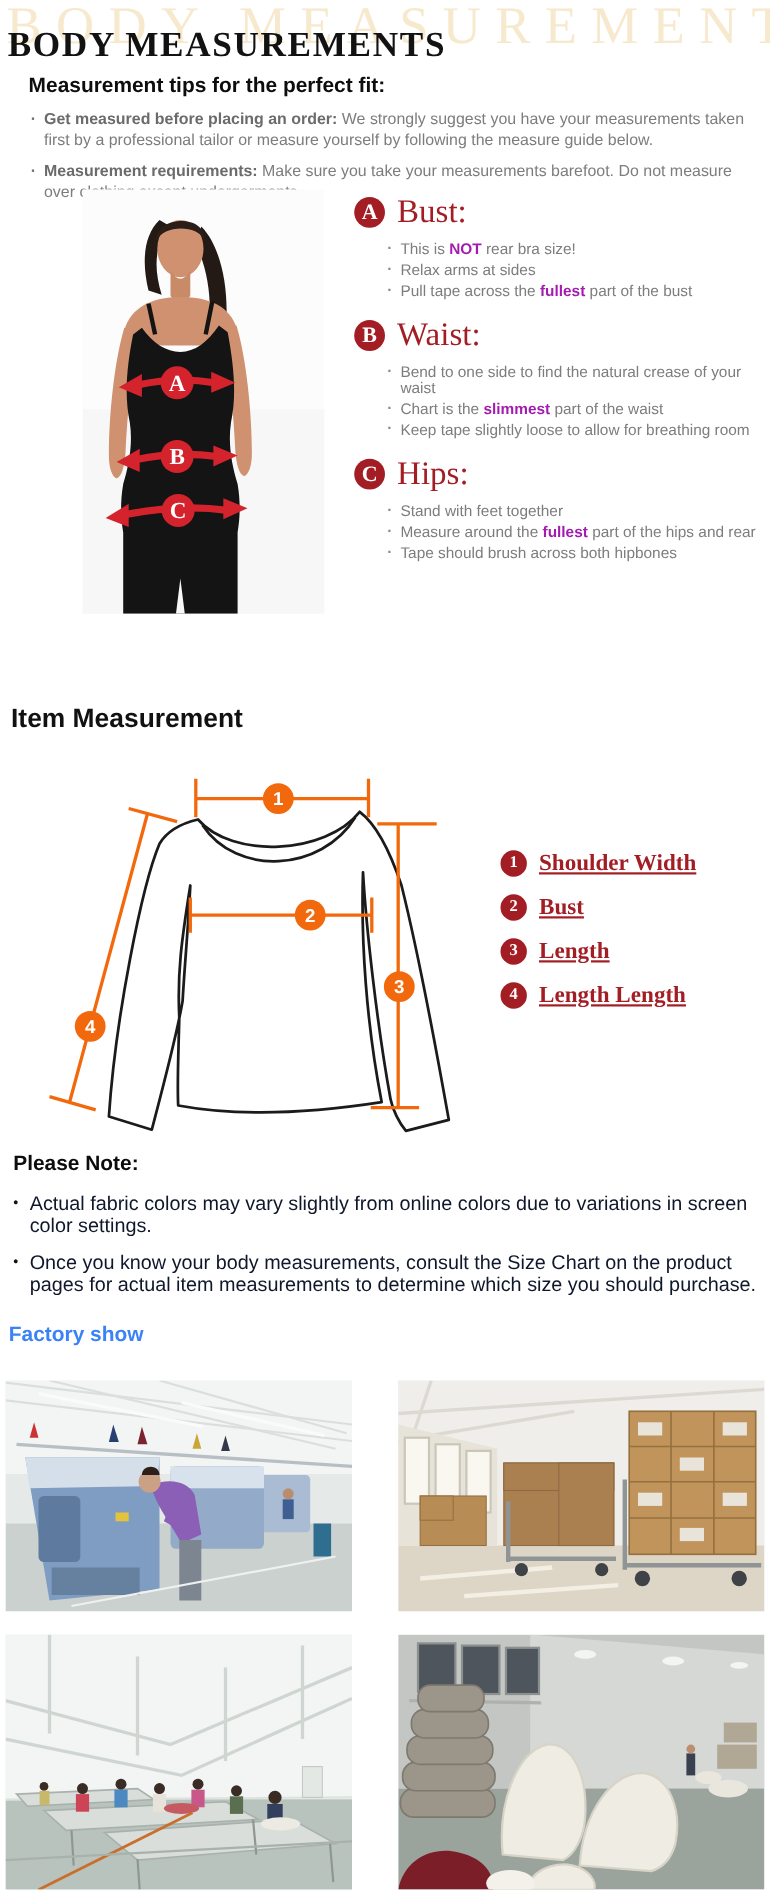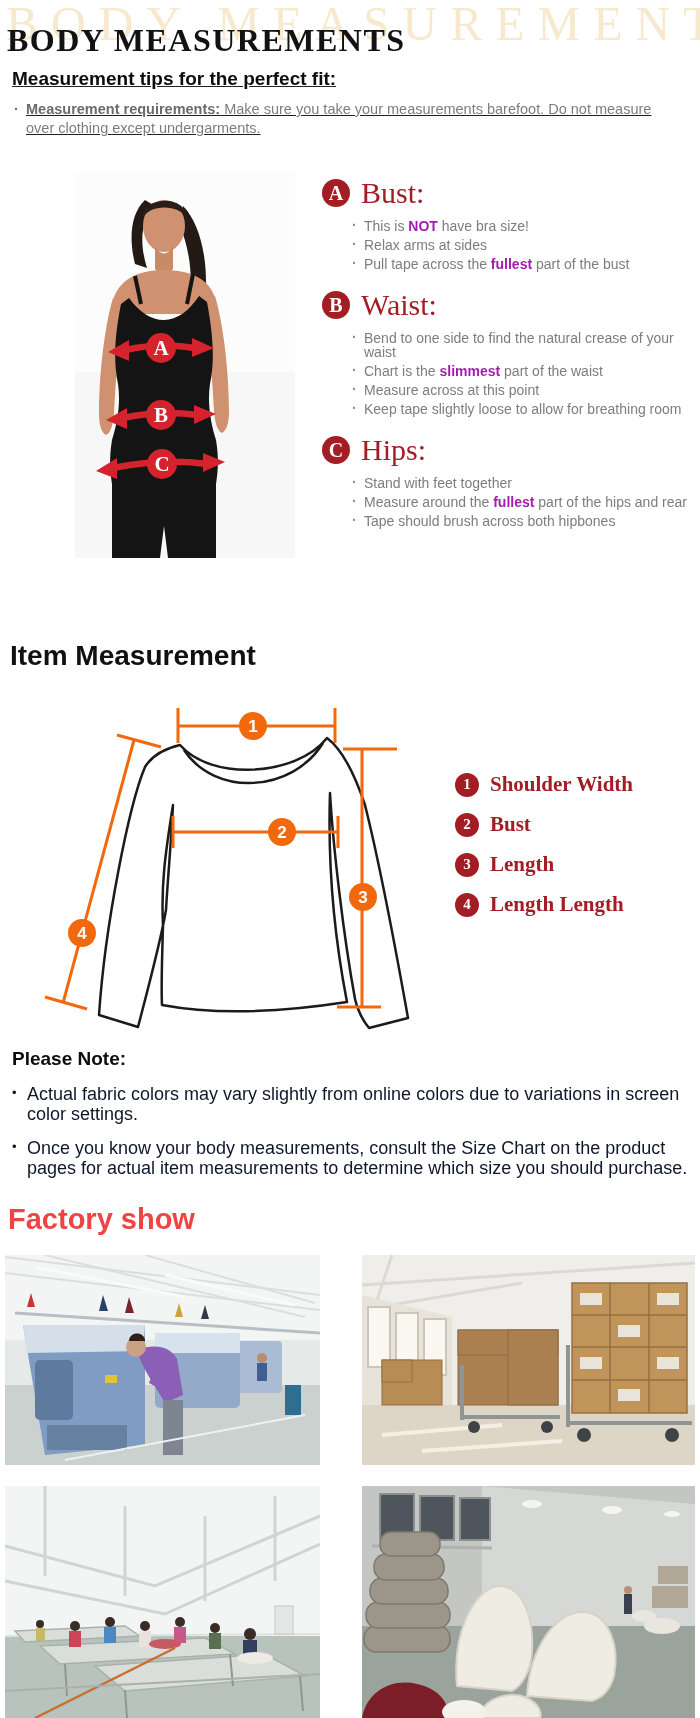--- a/index.html
+++ b/index.html
@@ -6,21 +6,21 @@
   .page{position:relative;width:700px;height:1718px;background:#fff;overflow:hidden;
         font-family:"Liberation Sans",sans-serif;color:#222;}
 
   
   .watermark{position:absolute;left:6px;top:-4px;font-family:"Liberation Serif",serif;
              font-size:48px;letter-spacing:13px;color:#f7e9cd;white-space:nowrap;z-index:0;}
   .main-title{position:absolute;left:7px;top:22px;margin:0;font-family:"Liberation Serif",serif;
               font-size:32px;letter-spacing:1.5px;font-weight:600;color:#121212;z-index:1;}
 
   
-  .tips{position:absolute;left:12px;top:68px;width:660px;z-index:1;text-decoration:underline;}
+  .tips{position:absolute;left:26px;top:68px;width:660px;z-index:1;}
   .tips h2{margin:0 0 10px 0;font-size:19px;color:#0d0d0d;}
   .tips ul{margin:0;padding:0;list-style:none;}
   .tips li{position:relative;padding-left:14px;margin-bottom:9px;font-size:14.5px;
            line-height:19px;color:#7d7d7d;}
   .tips li::before{content:"\00B7";position:absolute;left:2px;top:0;color:#6e6e6e;font-weight:bold;}
   .tips b{color:#6b6b6b;}
 
   
   .model-figure{position:absolute;left:75px;top:172px;width:220px;height:386px;z-index:1;}
   .guide-col{position:absolute;left:300px;top:176px;width:400px;z-index:1;}
@@ -30,59 +30,60 @@
          font-family:"Liberation Serif",serif;font-weight:bold;font-size:20px;
          display:flex;align-items:center;justify-content:center;flex:0 0 28px;}
   .g-title{font-family:"Liberation Serif",serif;font-size:30px;color:#a31d24;margin-left:11px;}
   .g-section ul{margin:0;padding:0 0 0 52px;list-style:none;}
   .g-section li{position:relative;padding-left:12px;margin-bottom:5px;font-size:14px;
                 line-height:14px;color:#7d7d7d;}
   .g-section li::before{content:"\00B7";position:absolute;left:0;top:-1px;color:#8a8a8a;font-weight:bold;}
   .hot{color:#a21caf;font-weight:bold;text-align:right;}
 
   
-  .item-title{position:absolute;left:10px;top:640px;margin:0;font-size:28px;color:#111;z-index:1;}
+  .item-title{position:absolute;left:10px;top:640px;margin:0;font-size:24px;color:#111;z-index:1;}
   .shirt{position:absolute;left:25px;top:685px;width:390px;height:360px;z-index:1;}
   .legend{position:absolute;left:455px;top:772px;z-index:1;}
   .l-row{display:flex;align-items:center;margin-bottom:15px;}
   .l-badge{width:24px;height:24px;border-radius:50%;background:#a31d24;color:#fff;
            font-family:"Liberation Serif",serif;font-weight:bold;font-size:15px;
            display:flex;align-items:center;justify-content:center;flex:0 0 24px;}
   .l-label{margin-left:11px;font-family:"Liberation Serif",serif;font-weight:bold;
-           font-size:21px;color:#a31d24;}
+           font-size:21px;color:#a31d24;text-decoration:underline;}
 
   
   .note{position:absolute;left:10px;top:1048px;width:682px;z-index:1;}
   .note h2{margin:0 0 14px 2px;font-size:19px;color:#0d0d0d;}
   .note ul{margin:0;padding:0;list-style:none;}
   .note li{position:relative;padding-left:17px;margin-bottom:14px;font-size:18px;
            line-height:20px;color:#0f172a;}
   .note li::before{content:"\2022";position:absolute;left:2px;top:-1px;color:#111;font-size:13px;}
 
   
-  .factory-title{position:absolute;left:8px;top:1203px;margin:0;font-size:29px;color:#ef4444;z-index:1;}
+  .factory-title{position:absolute;left:8px;top:1203px;margin:0;font-size:19px;color:#3b82f6;z-index:1;}
   .photos{position:absolute;left:5px;top:1255px;width:690px;height:463px;z-index:1;}
   .ph{position:absolute;overflow:hidden;background:#eef0ef;}
   .ph svg{display:block;}
   .ph1{left:0;top:0;width:315px;height:210px;}
   .ph2{left:357px;top:0;width:333px;height:210px;}
   .ph3{left:0;top:231px;width:315px;height:232px;}
   .ph4{left:357px;top:231px;width:333px;height:232px;}
 </style>
 </head>
 <body>
 
 <div class="page">
 
   <div class="watermark">BODY MEASUREMENTS</div>
   <h1 class="main-title">BODY MEASUREMENTS</h1>
 
   <div class="tips">
     <h2>Measurement tips for the perfect fit:</h2>
     <ul>
+      <li><b>Get measured before placing an order:</b><span> We strongly suggest you have your measurements taken first by a professional tailor or measure yourself by following the measure guide below.</span></li>
       <li><b>Measurement requirements:</b><span> Make sure you take your measurements barefoot. Do not measure over clothing except undergarments.</span></li>
     </ul>
   </div>
 
   <div class="model-figure">
     <svg width="220" height="386" viewBox="0 0 220 386">
       <rect x="0" y="0" width="220" height="386" fill="#fcfcfc"></rect>
       <rect x="0" y="200" width="220" height="186" fill="#f7f7f7"></rect>
 
       <path d="M70,28 C55,42 54,68 60,92 L72,96 C64,70 66,48 80,34 Z" fill="#241a15"></path>
@@ -124,34 +125,33 @@
     </svg>
   </div>
 
   <div class="guide-col">
     <section class="g-section">
       <div class="g-head">
         <span class="badge">A</span>
         <span class="g-title">Bust:</span>
       </div>
       <ul>
-        <li><span>This is </span><span class="hot">NOT</span><span> have bra size!</span></li>
+        <li><span>This is </span><span class="hot">NOT</span><span> rear bra size!</span></li>
         <li><span>Relax arms at sides</span></li>
         <li><span>Pull tape across the </span><span class="hot">fullest</span><span> part of the bust</span></li>
       </ul>
     </section>
     <section class="g-section">
       <div class="g-head">
         <span class="badge">B</span>
         <span class="g-title">Waist:</span>
       </div>
       <ul>
         <li><span>Bend to one side to find the natural crease of your waist</span></li>
         <li><span>Chart is the </span><span class="hot">slimmest</span><span> part of the waist</span></li>
-        <li><span>Measure across at this point</span></li>
         <li><span>Keep tape slightly loose to allow for breathing room</span></li>
       </ul>
     </section>
     <section class="g-section">
       <div class="g-head">
         <span class="badge">C</span>
         <span class="g-title">Hips:</span>
       </div>
       <ul>
         <li><span>Stand with feet together</span></li>

